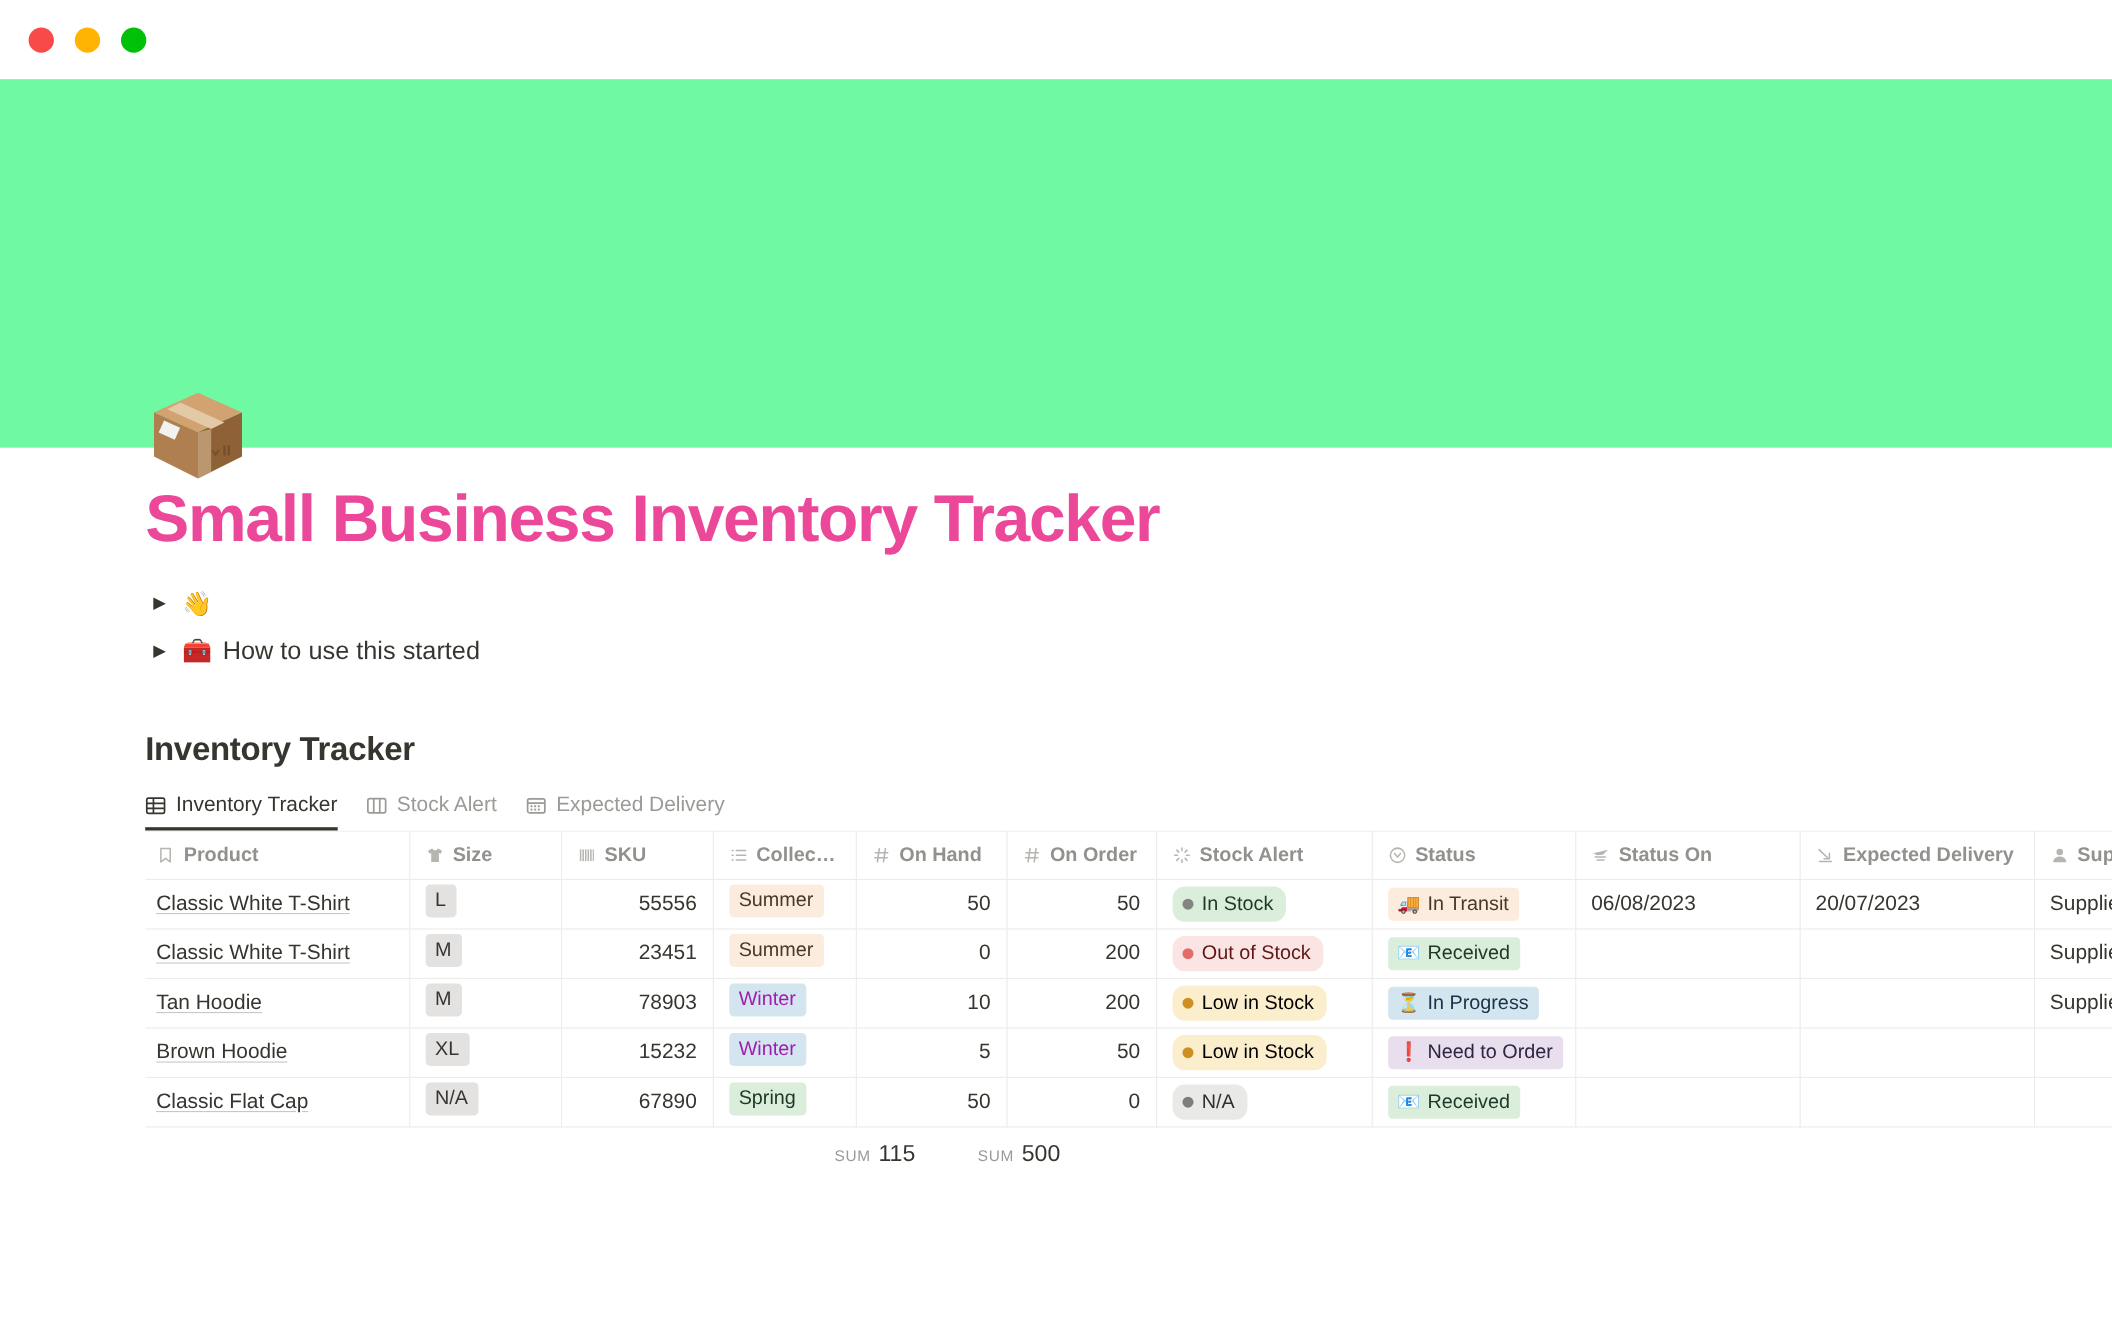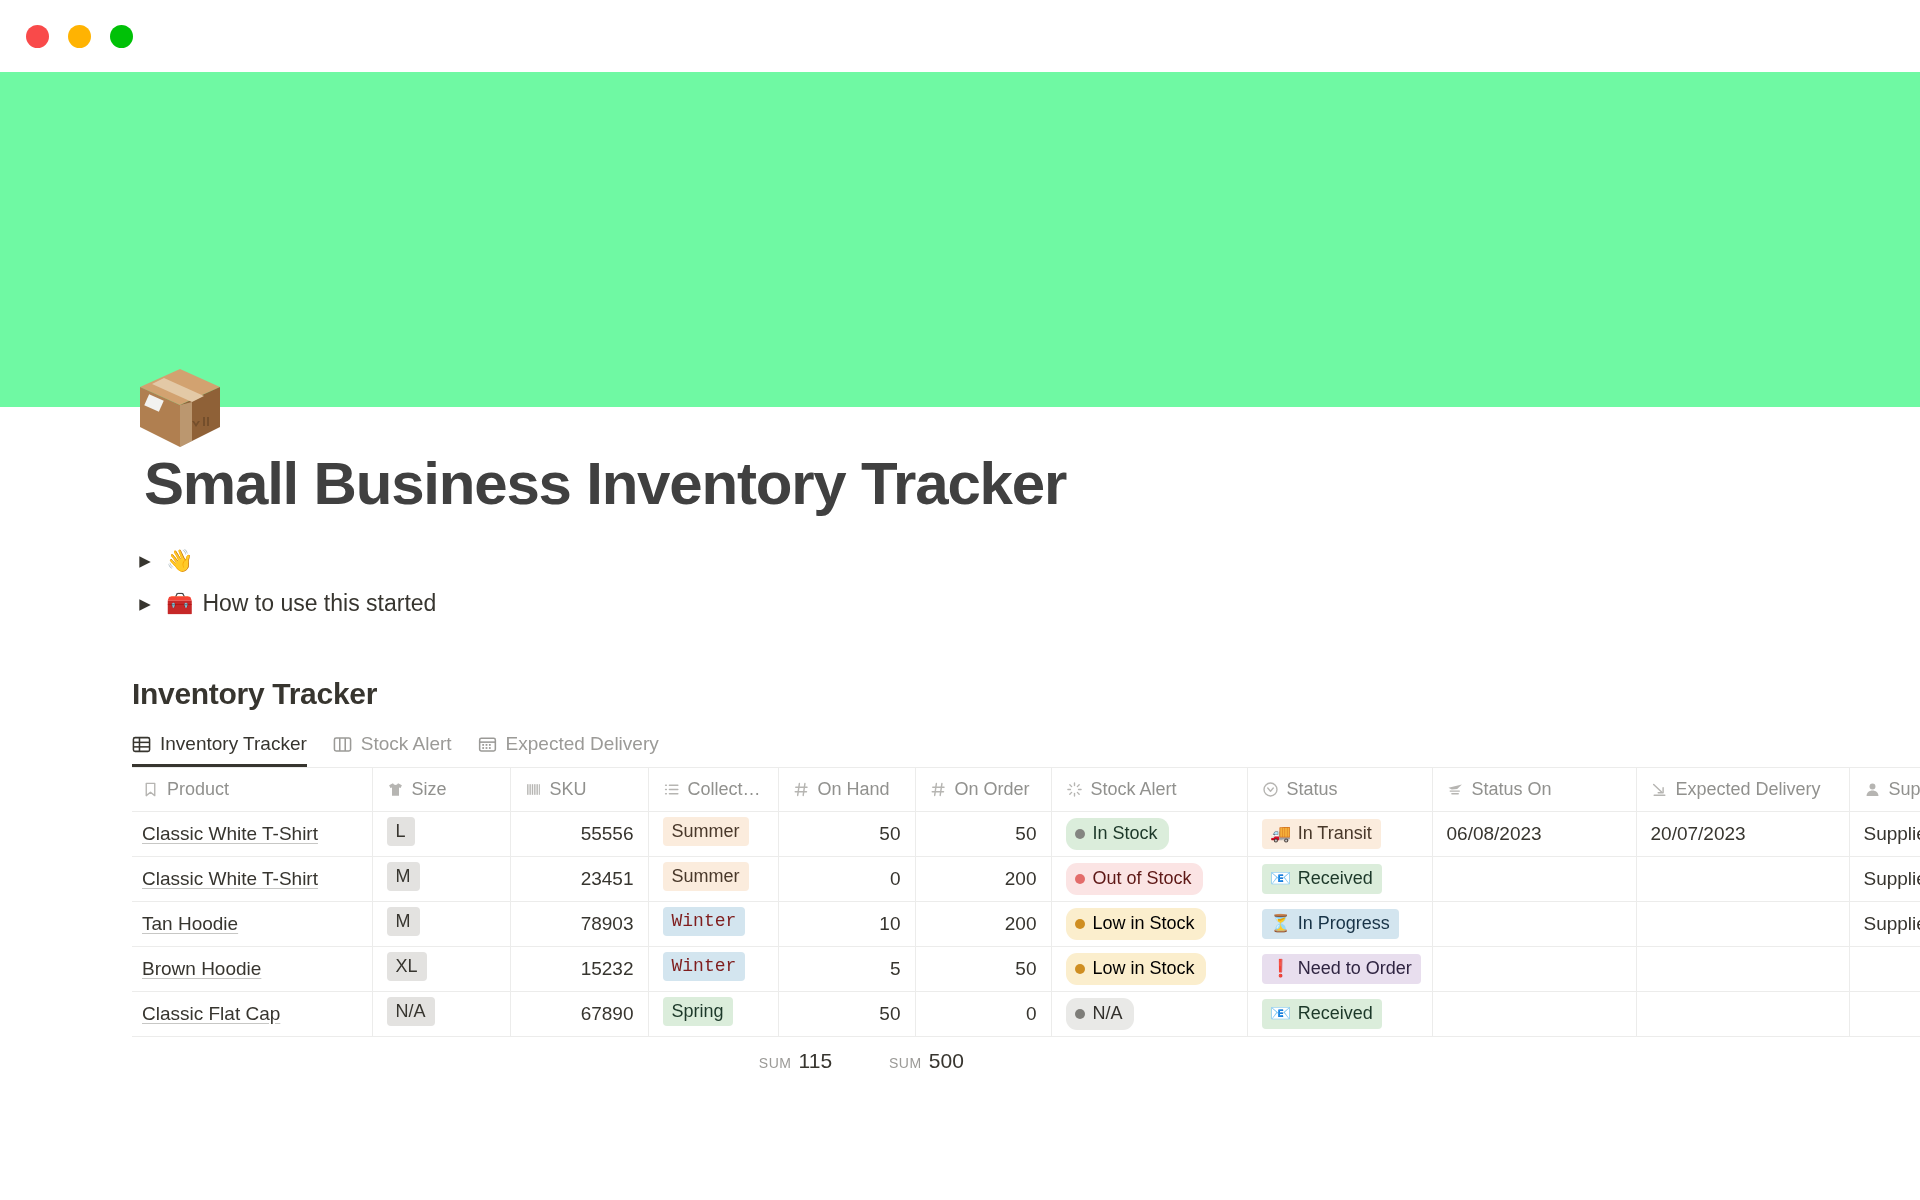--- a/index.html
+++ b/index.html
@@ -55,27 +55,27 @@
     left: 132px;
     width: 96px;
     height: 96px;
     font-size: 86px;
     line-height: 96px;
     user-select: none;
   }
   .page-icon svg { display:block; }
 
   .page-title {
-    margin: 12px;
+    margin: 0;
     padding-top: 32px;
     font-size: 60px;
     line-height: 1.1;
     font-weight: 700;
     letter-spacing: -1.2px;
-    color: #404040;
+    color: #ec4899;
   }
 
   
   .toggle-list { margin-top: 22px; }
   .toggle-row {
     display: flex;
     align-items: center;
     height: 43px;
     font-size: 23px;
     color: #37352f;
@@ -156,21 +156,21 @@
     white-space: nowrap;
   }
   .db-table thead th {
     border-top: 1px solid #ececeb;
     color: #91918e;
     font-size: 18px;
     height: 44px;
   }
   .db-table th:first-child, .db-table td:first-child { border-left: none; padding-left: 10px; }
   .db-table th:last-child, .db-table td:last-child { border-right: none; }
-  .th-inner { display: flex; align-items: center; gap: 8px; }
+  .th-inner { display: flex; align-items: center; gap: 8px; font-weight: bold; }
   .th-ico { display: flex; align-items: center; flex: 0 0 auto; color: #b6b5b2; }
   .th-label { overflow: hidden; text-overflow: ellipsis; white-space: nowrap; }
 
   td.num { text-align: right; }
   td.cell-title a, .cell-title .link {
     color: #37352f;
     text-decoration: underline;
     text-decoration-color: rgba(55,53,47,0.28);
     text-underline-offset: 3px;
     cursor: pointer;
@@ -182,21 +182,21 @@
     border-radius: 4px;
     font-size: 18px;
     line-height: 1.3;
     max-width: 100%;
     overflow: hidden;
     text-overflow: ellipsis;
     white-space: nowrap;
   }
   .pill-grey   { background: #e3e2e0; color: #37352f; }
   .pill-orange { background: #fbecdd; color: #49382a; }
-  .pill-blue   { background: #d3e5ef; color: #7f1d1d; font-family: Liberation Mono, monospace; }
+  .pill-blue   { background: #d3e5ef; color: #a21caf; }
   .pill-green  { background: #dbeddb; color: #1c3829; }
 
   .status-pill {
     display: inline-flex;
     align-items: center;
     gap: 6px;
     padding: 3px 9px;
     border-radius: 4px;
     font-size: 18px;
     line-height: 1.3;

